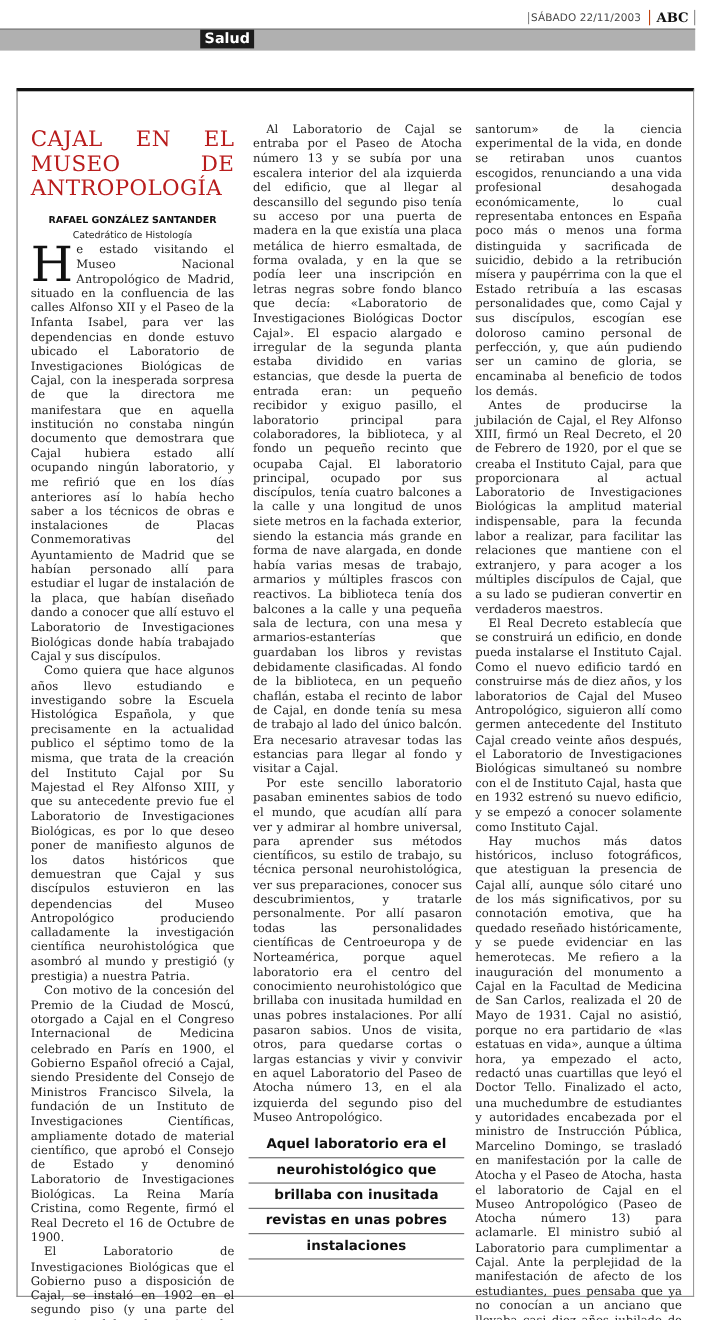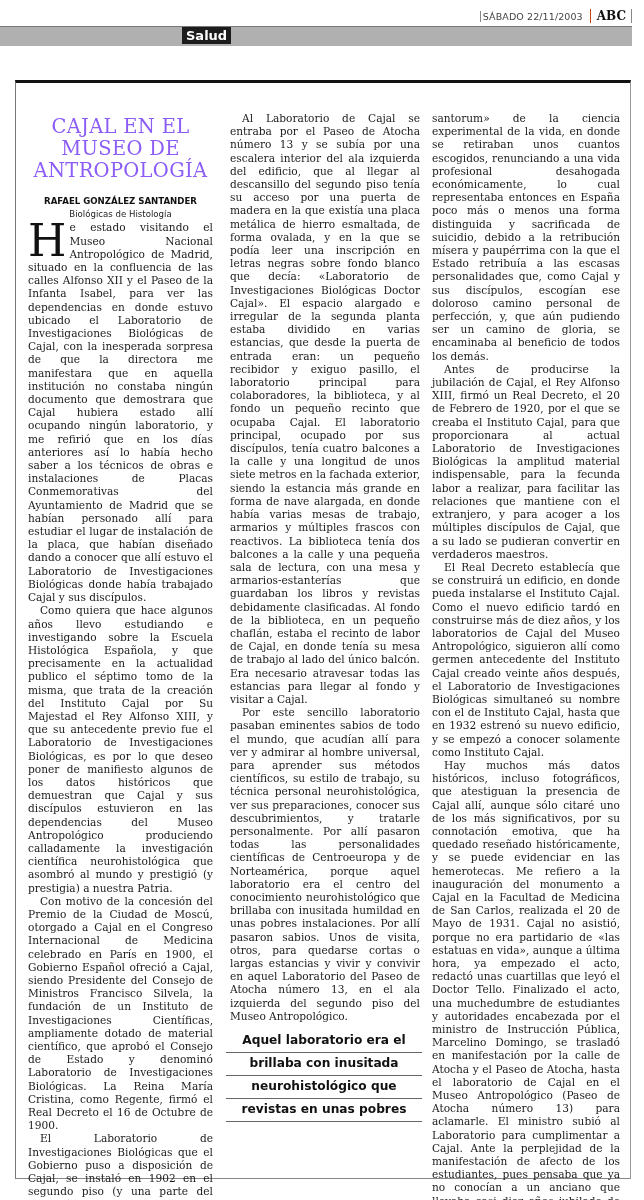--- a/index.html
+++ b/index.html
@@ -9,21 +9,21 @@
   .brand { font-family:"DejaVu Serif", serif; font-weight:bold; font-size:12px; border-left:1px solid #c2410c; padding-left:6px; padding-right:5px; border-right:1px solid #888; color:#111; }
   .bar { position:absolute; left:0; top:26px; width:632px; height:19px; background:#b0b0b0; border-top:1px solid #777; }
   .section { position:absolute; left:158px; top:27px; height:17px; padding:0 4px; background:#1c1c1c; color:#fff; font-family:"DejaVu Sans", sans-serif; font-weight:bold; font-size:13px; line-height:17px;margin-left:24px; }
   .frame { position:absolute; left:15px; top:80px; width:616px; height:1099px; border-left:1px solid #777; border-right:1px solid #999; border-bottom:1px solid #888; border-top:3px solid #111; box-sizing:border-box; }
   .col { position:absolute; top:110px; font-family:"DejaVu Serif", serif; font-size:10.6px; line-height:13.2px; text-align:justify; hyphens:auto; color:#1b1b1b; }
   .col p { margin:0; text-indent:12px; }
   .col p.noind { text-indent:0; }
   #c1 { left:28px; width:185px; top:116px; }
   #c2 { left:230px; width:190px; top:112px; }
   #c3 { left:432px; width:188px; top:112px; }
-  .headline { font-family:"DejaVu Serif", serif; font-size:19.5px; line-height:22px; text-align:center; font-weight:normal; margin:0 0 13px 0; letter-spacing:0.3px; color:#8b5cf6; }
+  .headline { font-family:"DejaVu Serif", serif; font-size:19.5px; line-height:22px; font-weight:normal; margin:0 0 13px 0; letter-spacing:0.3px; color:#b91c1c; }
   .byline { text-align:center; font-family:"DejaVu Sans", sans-serif; font-weight:bold; font-size:8.6px; margin:0; color:#111; }
   .role { text-align:center; font-family:"DejaVu Sans", sans-serif; font-size:8.6px; margin:2px 0 14px 0; color:#222; }
   .dropcap { float:left; font-size:44px; line-height:38px; margin:1px 3px 0 0; font-family:"DejaVu Serif", serif; color:#111; }
   .pull { position:absolute; left:226px; top:1030px; width:196px; font-family:"DejaVu Sans", sans-serif; font-weight:bold; font-size:12.2px; text-align:center; color:#111; }
   .pull div { border-bottom:1px solid #666; padding:4px 0 5px 0; line-height:13px; }
 </style>
 </head>
 <body>
 
 <div class="topline">
@@ -31,37 +31,38 @@
   <span class="brand">ABC</span>
 </div>
 <div class="bar"></div>
 <div class="section">Salud</div>
 
 <div class="frame"></div>
 
 <div class="col" id="c1">
   <h1 class="headline">CAJAL EN EL MUSEO DE ANTROPOLOGÍA</h1>
   <p class="byline noind">RAFAEL GONZÁLEZ SANTANDER</p>
-  <p class="role noind">Biológicas de Histología</p>
+  <p class="role noind">Catedrático de Histología</p>
   <p class="noind"><span class="dropcap">H</span><span>e estado visitando el Museo Nacional Antropológico de Madrid, situado en la confluencia de las calles Alfonso XII y el Paseo de la Infanta Isabel, para ver las dependencias en donde estuvo ubicado el Laboratorio de Investigaciones Biológicas de Cajal, con la inesperada sorpresa de que la directora me manifestara que en aquella institución no constaba ningún documento que demostrara que Cajal hubiera estado allí ocupando ningún laboratorio, y me refirió que en los días anteriores así lo había hecho saber a los técnicos de obras e instalaciones de Placas Conmemorativas del Ayuntamiento de Madrid que se habían personado allí para estudiar el lugar de instalación de la placa, que habían diseñado dando a conocer que allí estuvo el Laboratorio de Investigaciones Biológicas donde había trabajado Cajal y sus discípulos.</span></p>
   <p>Como quiera que hace algunos años llevo estudiando e investigando sobre la Escuela Histológica Española, y que precisamente en la actualidad publico el séptimo tomo de la misma, que trata de la creación del Instituto Cajal por Su Majestad el Rey Alfonso XIII, y que su antecedente previo fue el Laboratorio de Investigaciones Biológicas, es por lo que deseo poner de manifiesto algunos de los datos históricos que demuestran que Cajal y sus discípulos estuvieron en las dependencias del Museo Antropológico produciendo calladamente la investigación científica neurohistológica que asombró al mundo y prestigió (y prestigia) a nuestra Patria.</p>
   <p>Con motivo de la concesión del Premio de la Ciudad de Moscú, otorgado a Cajal en el Congreso Internacional de Medicina celebrado en París en 1900, el Gobierno Español ofreció a Cajal, siendo Presidente del Consejo de Ministros Francisco Silvela, la fundación de un Instituto de Investigaciones Científicas, ampliamente dotado de material científico, que aprobó el Consejo de Estado y denominó Laboratorio de Investigaciones Biológicas. La Reina María Cristina, como Regente, firmó el Real Decreto el 16 de Octubre de 1900.</p>
   <p>El Laboratorio de Investigaciones Biológicas que el Gobierno puso a disposición de Cajal, se instaló en 1902 en el segundo piso (y una parte del tercero) del ala izquierda, orientada al mediodía, del Museo Antropológico. Allí estuvieron funcionando e investigando Cajal y sus discípulos durante más de treinta años, hasta que lo abandonaron en 1932, por haber sido declarado en ruinas y cerrado, pasando al nuevo edificio construido expresamente para Instituto Cajal en el Cerro de San Blas, muy cerca de allí en</p>
 </div>
 
 <div class="col" id="c2">
   <p>Al Laboratorio de Cajal se entraba por el Paseo de Atocha número 13 y se subía por una escalera interior del ala izquierda del edificio, que al llegar al descansillo del segundo piso tenía su acceso por una puerta de madera en la que existía una placa metálica de hierro esmaltada, de forma ovalada, y en la que se podía leer una inscripción en letras negras sobre fondo blanco que decía: «Laboratorio de Investigaciones Biológicas Doctor Cajal». El espacio alargado e irregular de la segunda planta estaba dividido en varias estancias, que desde la puerta de entrada eran: un pequeño recibidor y exiguo pasillo, el laboratorio principal para colaboradores, la biblioteca, y al fondo un pequeño recinto que ocupaba Cajal. El laboratorio principal, ocupado por sus discípulos, tenía cuatro balcones a la calle y una longitud de unos siete metros en la fachada exterior, siendo la estancia más grande en forma de nave alargada, en donde había varias mesas de trabajo, armarios y múltiples frascos con reactivos. La biblioteca tenía dos balcones a la calle y una pequeña sala de lectura, con una mesa y armarios-estanterías que guardaban los libros y revistas debidamente clasificadas. Al fondo de la biblioteca, en un pequeño chaflán, estaba el recinto de labor de Cajal, en donde tenía su mesa de trabajo al lado del único balcón. Era necesario atravesar todas las estancias para llegar al fondo y visitar a Cajal.</p>
   <p>Por este sencillo laboratorio pasaban eminentes sabios de todo el mundo, que acudían allí para ver y admirar al hombre universal, para aprender sus métodos científicos, su estilo de trabajo, su técnica personal neurohistológica, ver sus preparaciones, conocer sus descubrimientos, y tratarle personalmente. Por allí pasaron todas las personalidades científicas de Centroeuropa y de Norteamérica, porque aquel laboratorio era el centro del conocimiento neurohistológico que brillaba con inusitada humildad en unas pobres instalaciones. Por allí pasaron sabios. Unos de visita, otros, para quedarse cortas o largas estancias y vivir y convivir en aquel Laboratorio del Paseo de Atocha número 13, en el ala izquierda del segundo piso del Museo Antropológico.</p>
 </div>
 
 <div class="pull">
   <div>Aquel laboratorio era el</div>
+  <div>neurohistológico que</div>
   <div>brillaba con inusitada</div>
-  <div>neurohistológico que</div>
   <div>revistas en unas pobres</div>
+  <div>instalaciones</div>
 </div>
 
 <div class="col" id="c3">
   <p class="noind">santorum» de la ciencia experimental de la vida, en donde se retiraban unos cuantos escogidos, renunciando a una vida profesional desahogada económicamente, lo cual representaba entonces en España poco más o menos una forma distinguida y sacrificada de suicidio, debido a la retribución mísera y paupérrima con la que el Estado retribuía a las escasas personalidades que, como Cajal y sus discípulos, escogían ese doloroso camino personal de perfección, y, que aún pudiendo ser un camino de gloria, se encaminaba al beneficio de todos los demás.</p>
   <p>Antes de producirse la jubilación de Cajal, el Rey Alfonso XIII, firmó un Real Decreto, el 20 de Febrero de 1920, por el que se creaba el Instituto Cajal, para que proporcionara al actual Laboratorio de Investigaciones Biológicas la amplitud material indispensable, para la fecunda labor a realizar, para facilitar las relaciones que mantiene con el extranjero, y para acoger a los múltiples discípulos de Cajal, que a su lado se pudieran convertir en verdaderos maestros.</p>
   <p>El Real Decreto establecía que se construirá un edificio, en donde pueda instalarse el Instituto Cajal. Como el nuevo edificio tardó en construirse más de diez años, y los laboratorios de Cajal del Museo Antropológico, siguieron allí como germen antecedente del Instituto Cajal creado veinte años después, el Laboratorio de Investigaciones Biológicas simultaneó su nombre con el de Instituto Cajal, hasta que en 1932 estrenó su nuevo edificio, y se empezó a conocer solamente como Instituto Cajal.</p>
   <p>Hay muchos más datos históricos, incluso fotográficos, que atestiguan la presencia de Cajal allí, aunque sólo citaré uno de los más significativos, por su connotación emotiva, que ha quedado reseñado históricamente, y se puede evidenciar en las hemerotecas. Me refiero a la inauguración del monumento a Cajal en la Facultad de Medicina de San Carlos, realizada el 20 de Mayo de 1931. Cajal no asistió, porque no era partidario de «las estatuas en vida», aunque a última hora, ya empezado el acto, redactó unas cuartillas que leyó el Doctor Tello. Finalizado el acto, una muchedumbre de estudiantes y autoridades encabezada por el ministro de Instrucción Pública, Marcelino Domingo, se trasladó en manifestación por la calle de Atocha y el Paseo de Atocha, hasta el laboratorio de Cajal en el Museo Antropológico (Paseo de Atocha número 13) para aclamarle. El ministro subió al Laboratorio para cumplimentar a Cajal. Ante la perplejidad de la manifestación de afecto de los estudiantes, pues pensaba que ya no conocían a un anciano que llevaba casi diez años jubilado de la cátedra, Cajal salió al balcón de su biblioteca, y hecho el silencio sepulcral frente al bullicio inicial, apenas pudo hablar, pero sí se le vio llorar de emoción y felicidad tras los cristales del balcón. Desde ese balcón que sigue hoy existiendo, y que alguien dice que nunca pisó Cajal.</p>
 </div>
 
 </body></html>

